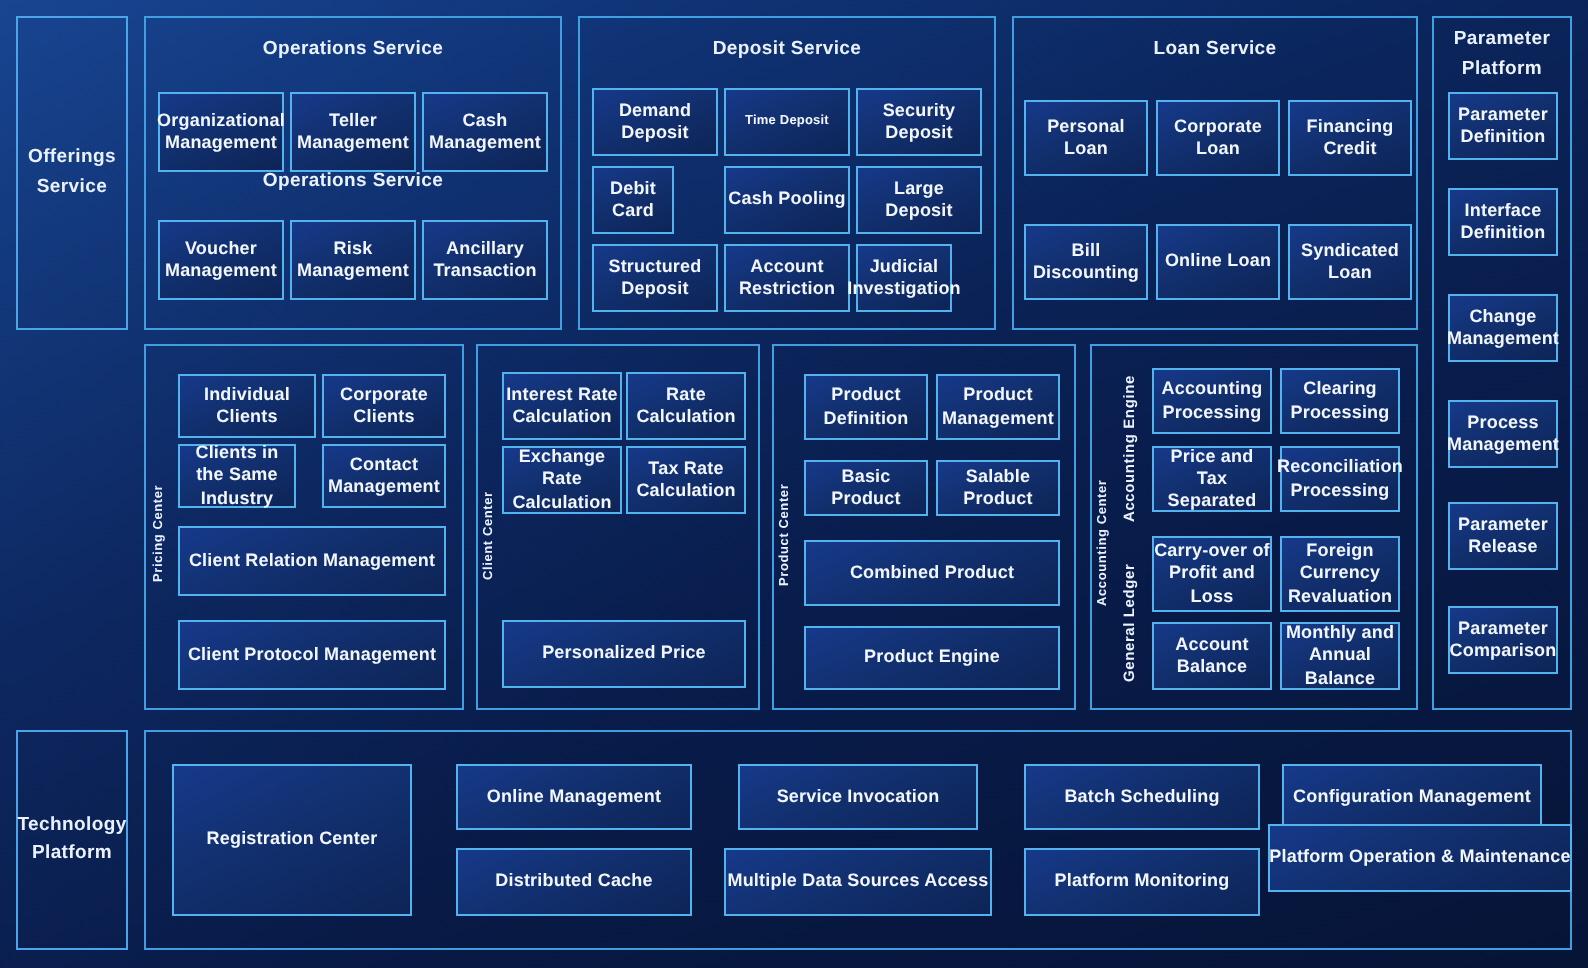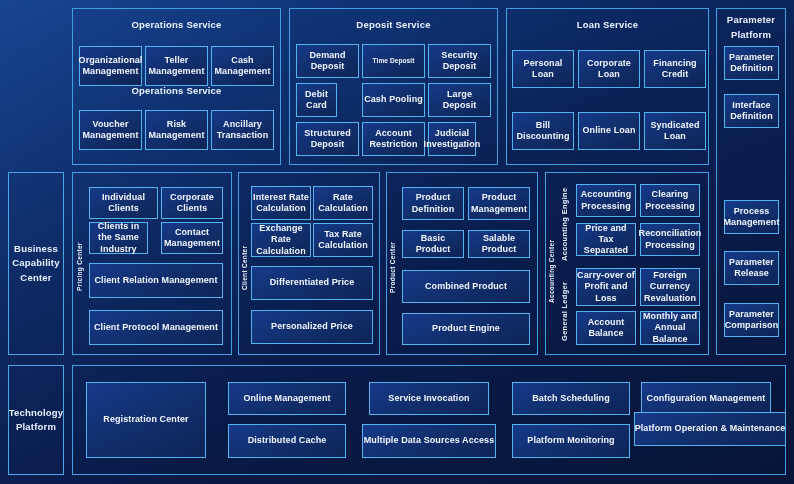--- a/index.html
+++ b/index.html
@@ -34,20 +34,21 @@
   .vlabel{position:absolute;writing-mode:vertical-rl;transform:rotate(180deg);
        font-size:6.5px;font-weight:bold;letter-spacing:.3px;white-space:nowrap;
        display:flex;align-items:center;justify-content:center;color:#eaf2ff;}
   .vlabel.big{font-size:7.5px;}
 </style>
 </head>
 <body>
 
 <div id="canvas">
 
+  <div class="side" style="left:8px;top:8px;width:56px;height:157px;">Offerings Service</div>
 
   <div class="panel" style="left:72px;top:8px;width:209px;height:157px;"></div>
   <div class="grouptitle" style="left:72px;top:19px;width:209px;">Operations Service</div>
   <div class="grouptitle" style="left:72px;top:85px;width:209px;">Operations Service</div>
 
   <div class="box wrap" style="left:79px;top:46px;width:63px;height:40px;">Organizational Management</div>
   <div class="box wrap" style="left:145px;top:46px;width:63px;height:40px;">Teller Management</div>
   <div class="box wrap" style="left:211px;top:46px;width:63px;height:40px;">Cash Management</div>
   <div class="box wrap" style="left:79px;top:110px;width:63px;height:40px;">Voucher Management</div>
   <div class="box wrap" style="left:145px;top:110px;width:63px;height:40px;">Risk Management</div>
@@ -69,40 +70,38 @@
   <div class="panel" style="left:506px;top:8px;width:203px;height:157px;"></div>
   <div class="grouptitle" style="left:506px;top:19px;width:203px;">Loan Service</div>
 
   <div class="box wrap" style="left:512px;top:50px;width:62px;height:38px;">Personal Loan</div>
   <div class="box wrap" style="left:578px;top:50px;width:62px;height:38px;">Corporate Loan</div>
   <div class="box wrap" style="left:644px;top:50px;width:62px;height:38px;">Financing Credit</div>
   <div class="box wrap" style="left:512px;top:112px;width:62px;height:38px;">Bill Discounting</div>
   <div class="box wrap" style="left:578px;top:112px;width:62px;height:38px;">Online Loan</div>
   <div class="box wrap" style="left:644px;top:112px;width:62px;height:38px;text-align:center;">Syndicated Loan</div>
 
-  <div class="side" style="left:8px;top:172px;width:56px;height:183px;">Business Capability Center</div>
 
   <div class="panel" style="left:72px;top:172px;width:160px;height:183px;"></div>
   <div class="vlabel" style="left:76px;top:232px;height:70px;">Pricing Center</div>
 
   <div class="box wrap" style="left:89px;top:187px;width:69px;height:32px;">Individual Clients</div>
   <div class="box wrap" style="left:161px;top:187px;width:62px;height:32px;">Corporate Clients</div>
   <div class="box wrap" style="left:89px;top:222px;width:59px;height:32px;">Clients in the Same Industry</div>
   <div class="box wrap" style="left:161px;top:222px;width:62px;height:32px;">Contact Management</div>
   <div class="box" style="left:89px;top:263px;width:134px;height:35px;">Client Relation Management</div>
   <div class="box" style="left:89px;top:310px;width:134px;height:35px;">Client Protocol Management</div>
 
   <div class="panel" style="left:238px;top:172px;width:142px;height:183px;"></div>
   <div class="vlabel" style="left:241px;top:238px;height:60px;">Client Center</div>
 
   <div class="box wrap" style="left:251px;top:186px;width:60px;height:34px;">Interest Rate Calculation</div>
   <div class="box wrap" style="left:313px;top:186px;width:60px;height:34px;">Rate Calculation</div>
   <div class="box wrap" style="left:251px;top:223px;width:60px;height:34px;">Exchange Rate Calculation</div>
   <div class="box wrap" style="left:313px;top:223px;width:60px;height:34px;">Tax Rate Calculation</div>
-  <div class="box" style="left:251px;top:266px;width:122px;height:34px;">Differentiated Price</div>
   <div class="box" style="left:251px;top:310px;width:122px;height:34px;">Personalized Price</div>
 
   <div class="panel" style="left:386px;top:172px;width:152px;height:183px;"></div>
   <div class="vlabel" style="left:389px;top:236px;height:62px;">Product Center</div>
 
   <div class="box wrap" style="left:402px;top:187px;width:62px;height:33px;">Product Definition</div>
   <div class="box wrap" style="left:468px;top:187px;width:62px;height:33px;">Product Management</div>
   <div class="box wrap" style="left:402px;top:230px;width:62px;height:28px;">Basic Product</div>
   <div class="box wrap" style="left:468px;top:230px;width:62px;height:28px;">Salable Product</div>
   <div class="box" style="left:402px;top:270px;width:128px;height:33px;">Combined Product</div>
@@ -135,17 +134,18 @@
   <div class="box" style="left:512px;top:424px;width:118px;height:34px;">Platform Monitoring</div>
   <div class="box" style="left:641px;top:382px;width:130px;height:33px;">Configuration Management</div>
   <div class="box" style="left:634px;top:412px;width:152px;height:34px;">Platform Operation &amp; Maintenance</div>
 
   <div class="panel" style="left:716px;top:8px;width:70px;height:347px;"></div>
   <div class="grouptitle" style="left:716px;top:14px;width:70px;">Parameter</div>
   <div class="grouptitle" style="left:716px;top:29px;width:70px;">Platform</div>
 
   <div class="box wrap" style="left:724px;top:46px;width:55px;height:34px;">Parameter Definition</div>
   <div class="box wrap" style="left:724px;top:94px;width:55px;height:34px;">Interface Definition</div>
+  <div class="box wrap" style="left:724px;top:147px;width:55px;height:34px;">Change Management</div>
   <div class="box wrap" style="left:724px;top:200px;width:55px;height:34px;">Process Management</div>
   <div class="box wrap" style="left:724px;top:251px;width:55px;height:34px;">Parameter Release</div>
   <div class="box wrap" style="left:724px;top:303px;width:55px;height:34px;">Parameter Comparison</div>
 
 </div>
 
 </body></html>

